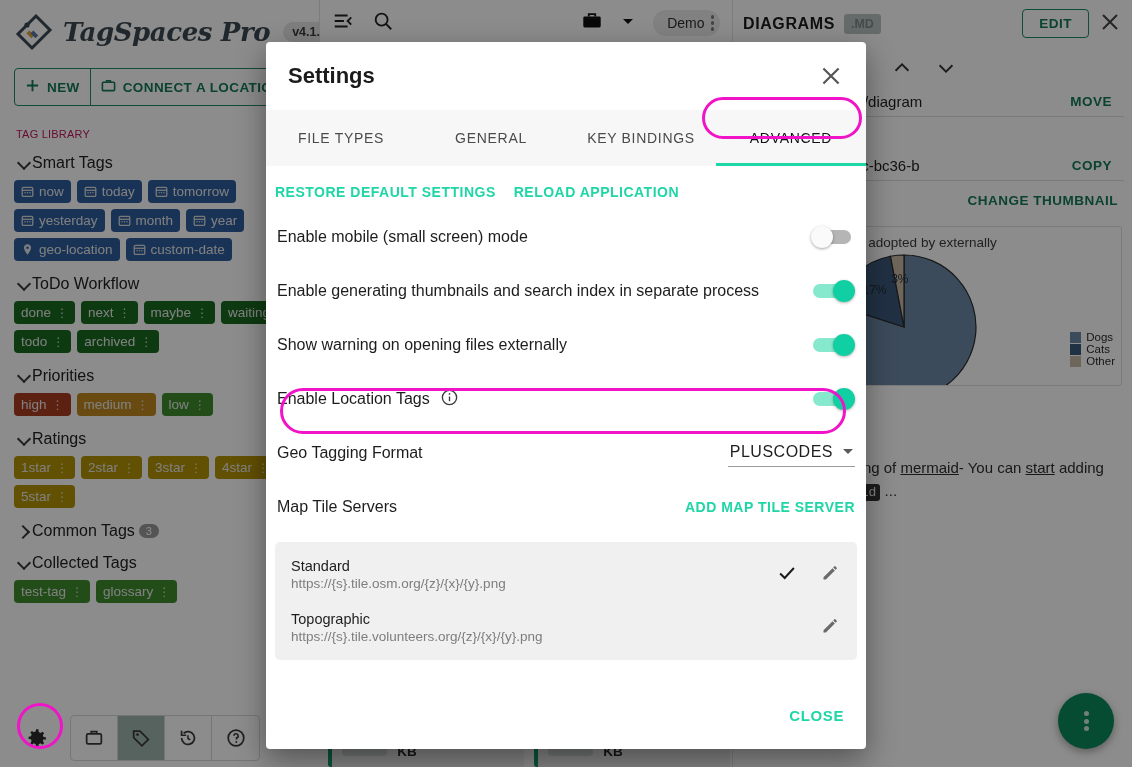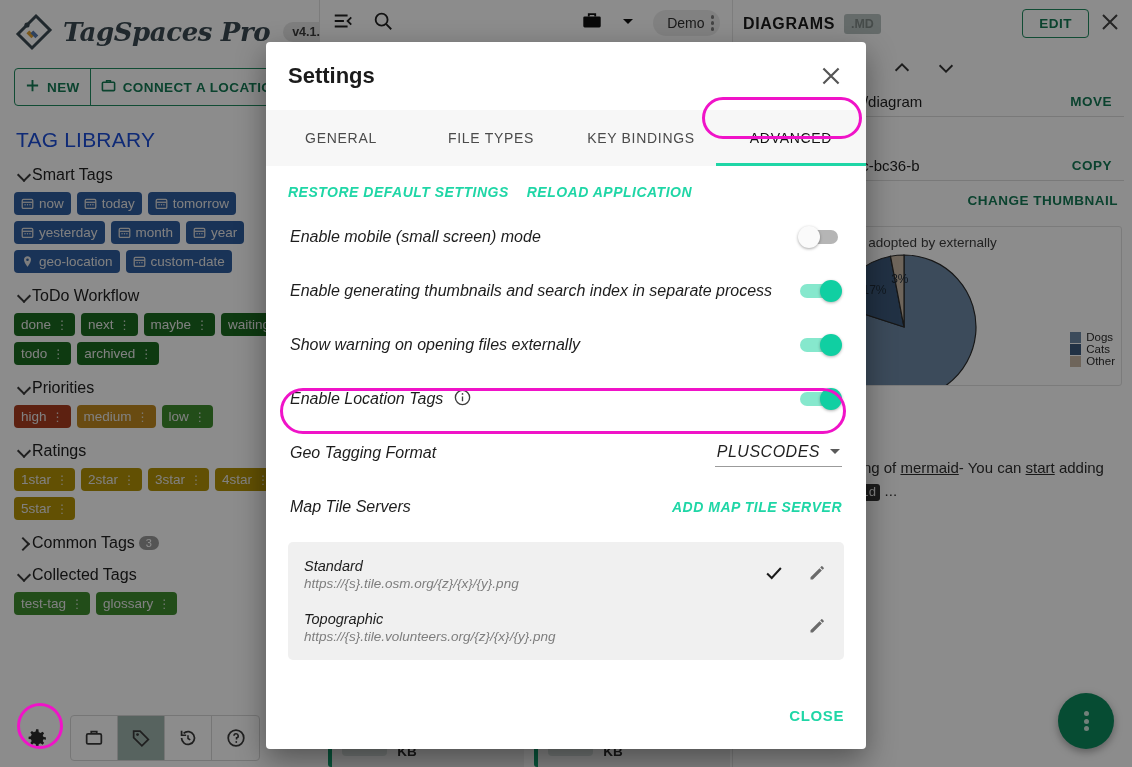--- a/index.html
+++ b/index.html
@@ -33,21 +33,21 @@
     display: flex; margin: 10px 14px 0 14px;
     border: 1px solid #1f8a5f; border-radius: 4px; overflow: hidden; width: 292px;
   }
   .btn-row > div {
     display: flex; align-items: center; gap: 7px;
     padding: 9px 10px; color: #147a55; font-size: 13.5px; font-weight: bold;
     letter-spacing: .4px; white-space: nowrap;
   }
   .btn-row > div + div { border-left: 1px solid #1f8a5f; }
   .tag-library-title {
-    padding: 22px 0 0 16px; font-size: 21px; color: #1d4ed8; letter-spacing: .2px;
+    padding: 22px 0 0 16px; font-size: 11px; color: #be185d; letter-spacing: .2px;
   }
   .tag-group { margin-top: 14px; }
   .tag-group-head {
     display: flex; align-items: center; padding: 0 0 0 18px;
     font-size: 16px; color: #222;
   }
   .chev { width: 14px; height: 14px; position: relative; flex: 0 0 14px; }
   .chev::before {
     content: ""; position: absolute; left: 1px; top: 2px;
     width: 8px; height: 8px; border-right: 2px solid #3a3a3a; border-bottom: 2px solid #3a3a3a;
@@ -188,21 +188,21 @@
   }
   .tab.active { color: #121212; }
   .tab.active::after {
     content: ""; position: absolute; left: 0; right: 0; bottom: 0; height: 3px;
     background: #1fd6a6;
   }
   .tab-highlight {
     position: absolute; left: 702px; top: 97px; width: 160px; height: 42px;
     border: 3px solid #f013c8; border-radius: 21px; pointer-events: none; z-index: 6;
   }
-  .dlg-body { flex: 1; overflow: hidden; padding: 0 22px; font-style: italic; }
+  .dlg-body { flex: 1; overflow: hidden; padding: 0 9px; }
   .action-links { display: flex; gap: 18px; padding: 18px 0 10px 0; }
   .action-link {
     color: #1fd6a6; font-size: 14px; font-weight: bold; letter-spacing: .5px;
   }
   .srow {
     display: flex; align-items: center; min-height: 54px; padding: 0 2px;
   }
   .srow .slabel { font-size: 16px; color: #1d1d1d; flex: 1; }
   .info-ico { margin-left: 10px; }
   .switch { width: 44px; height: 22px; position: relative; flex: 0 0 44px; }
@@ -683,24 +683,24 @@
       <span class="dlg-title">Settings</span>
       <span class="dlg-close">
         <svg width="26" height="26" viewBox="0 0 24 24">
             <path d="M5 5l14 14M19 5L5 19" stroke="#555" stroke-width="2"></path>
           </svg>
       </span>
     </div>
 
     <div class="tabs" id="dialog-tabs">
         <div class="tab">
+          <span>FILE TYPES</span>
+        </div>
+        <div class="tab">
           <span>GENERAL</span>
-        </div>
-        <div class="tab">
-          <span>FILE TYPES</span>
         </div>
         <div class="tab">
           <span>KEY BINDINGS</span>
         </div>
         <div class="tab active">
           <span>ADVANCED</span>
         </div>
       </div>
 
     <div class="dlg-body">

